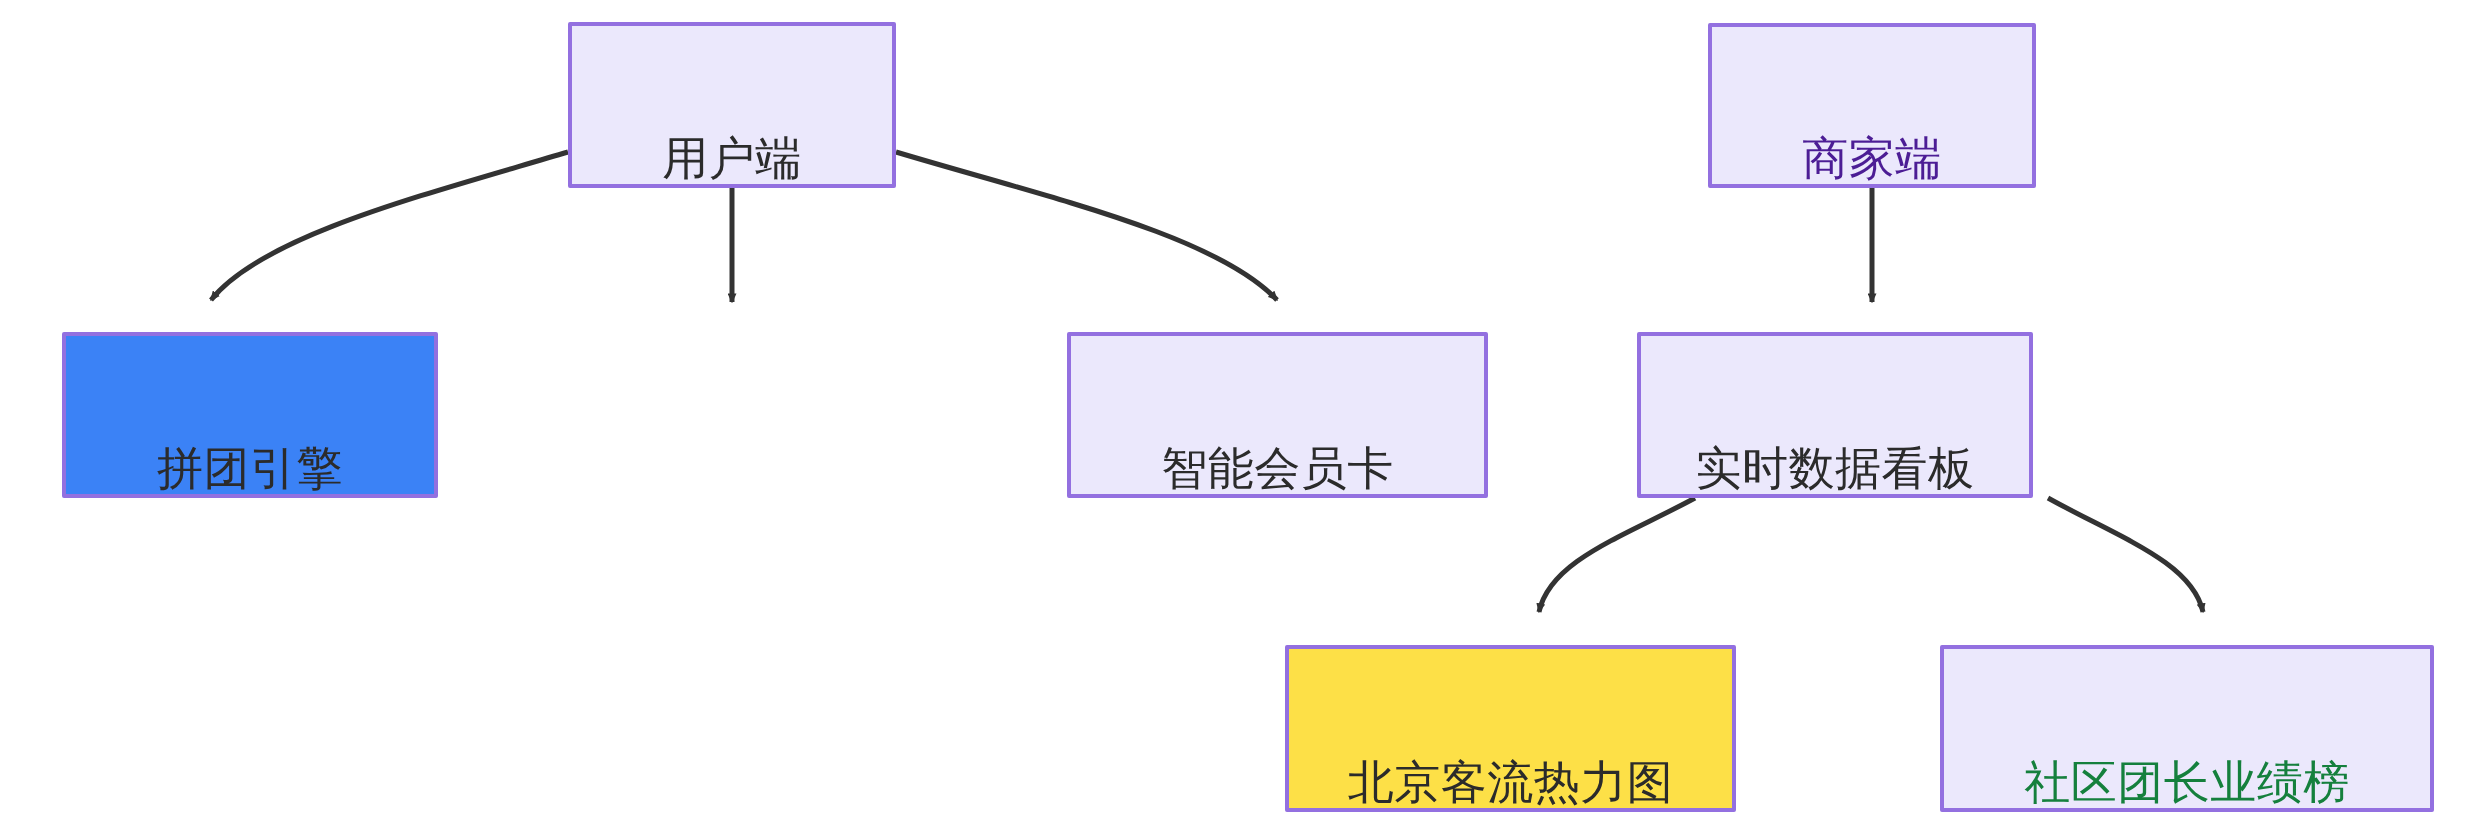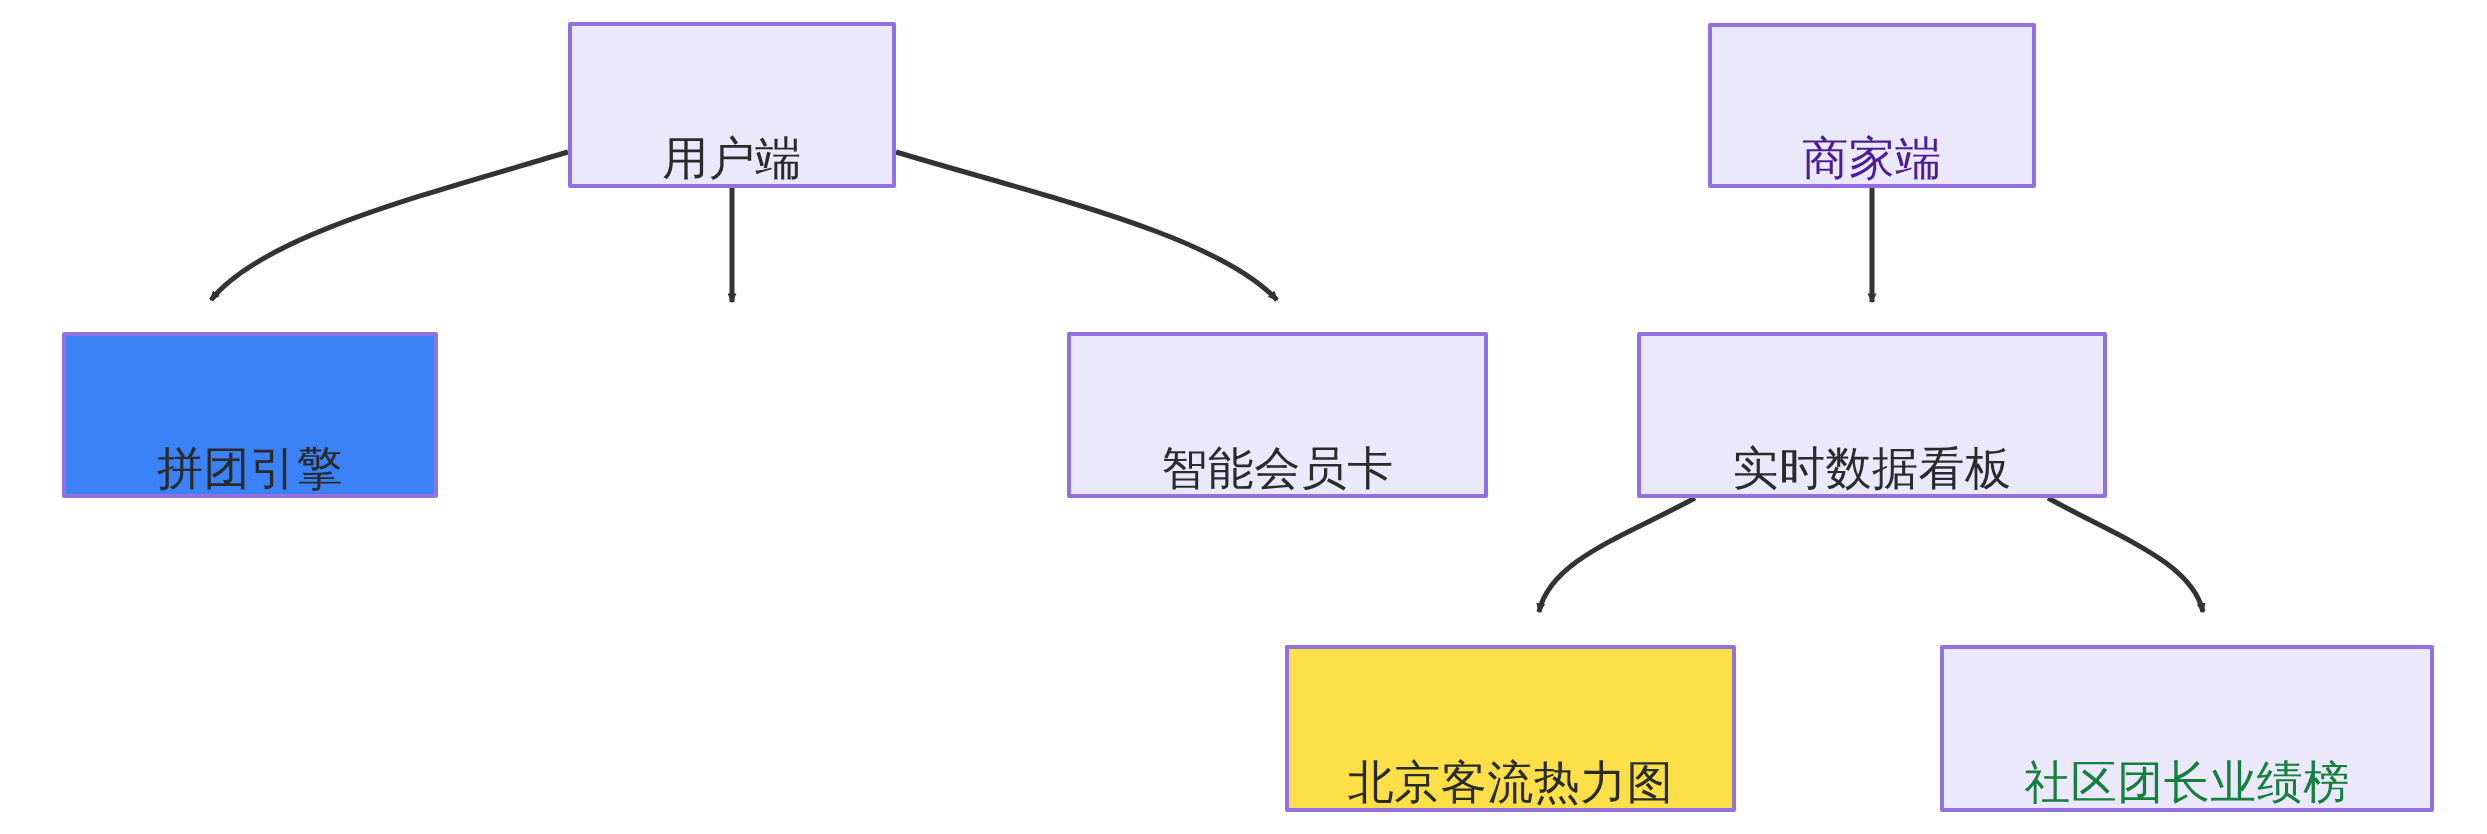--- a/index.html
+++ b/index.html
@@ -82,21 +82,21 @@
 
   <div class="node" style="left: 22px; top: 332px; width: 376px; height: 166px; background: #3b82f6; border-color: rgb(147, 112, 224); margin-left: 40px;">
     <span class="node-label" style="color: rgb(43, 43, 43);">拼团引擎</span>
   </div>
 
 
   <div class="node" style="left: 1067px; top: 332px; width: 421px; height: 166px; background: rgb(235, 232, 252); border-color: rgb(147, 112, 224);">
     <span class="node-label" style="color: rgb(43, 43, 43); margin-top: 16px;">智能会员卡</span>
   </div>
 
-  <div class="node" style="left: 1637px; top: 332px; width: 470px; height: 166px; background: rgb(235, 232, 252); border-color: rgb(147, 112, 224);">
+  <div class="node" style="left: 1637px; top: 332px; width: 396px; height: 166px; background: rgb(235, 232, 252); border-color: rgb(147, 112, 224);">
     <span class="node-label" style="color: rgb(43, 43, 43);">实时数据看板</span>
   </div>
 
   <div class="node" style="left: 1277px; top: 645px; width: 451px; height: 167px; background: #fde047; border-color: rgb(147, 112, 224); margin-left: 8px;">
     <span class="node-label" style="color: rgb(43, 43, 43);">北京客流热力图</span>
   </div>
 
   <div class="node" style="left: 1940px; top: 645px; width: 494px; height: 167px; background: rgb(235, 232, 252); border-color: rgb(147, 112, 224);">
     <span class="node-label" style="color: #15803d;">社区团长业绩榜</span>
   </div>

